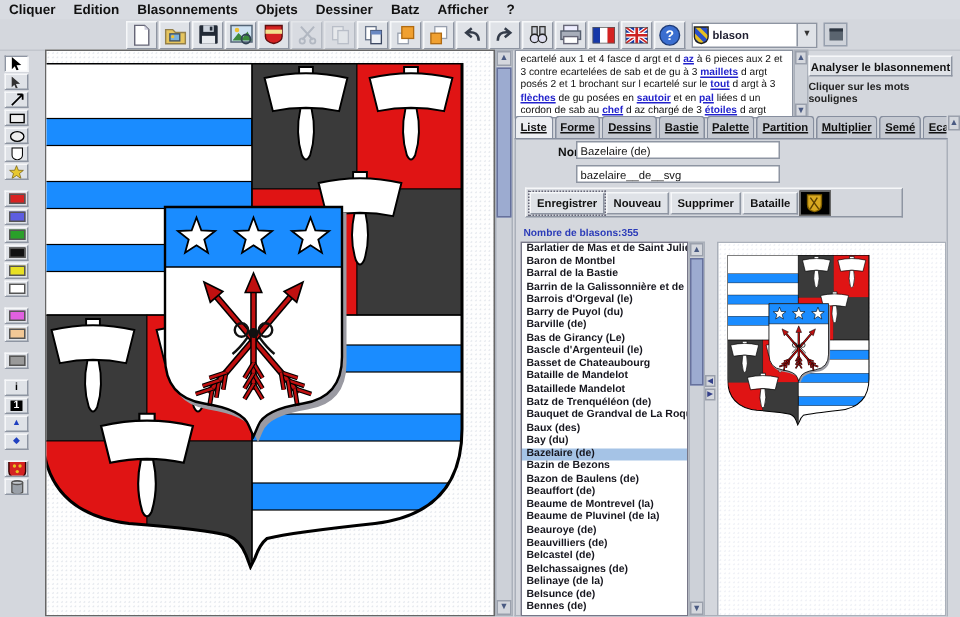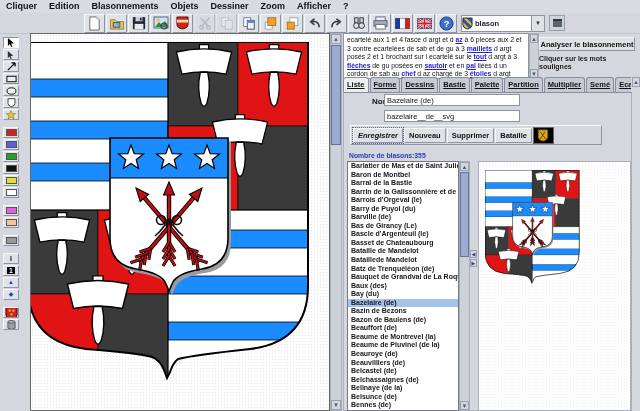--- a/index.html
+++ b/index.html
@@ -46,21 +46,21 @@
   #tabs { left:343px; top:77px; width:288px; height:15px; display:flex; overflow:hidden; }
   .tab { font:bold 7.5px "Liberation Sans",sans-serif; color:#111; background:#c6cad2; border:1px solid #868e9e; border-bottom:none; border-radius:3px 3px 0 0; padding:2px 3px 0 3px; margin-right:1px; white-space:nowrap;text-decoration:underline; }
   .tab.sel { background:#eceef2; }
   #panel-scroll-up { left:632px; top:77px; width:8px; height:10px; }
 
   #content-panel { left:343px; top:92px; width:289px; height:319px; background:#d4d7dd; border:1px solid #aab0ba; border-top:1px solid #868e9e; }
   .form-label { font:bold 8px "Liberation Sans",sans-serif; color:#111;margin-left:18px; }
   .tfield { background:#fff; border:1px solid #8e95a2; font:7.5px "Liberation Sans",sans-serif; color:#111; padding:1px 2px; }
   #btn-row { left:350px; top:125px; width:252px; height:20px; border:1px solid; border-color:#f6f7f9 #8e95a2 #8e95a2 #f6f7f9; display:flex; align-items:center; padding:1px 2px; }
   .form-btn { height:15px; background:#dfe2e7; border:1px solid; border-color:#f6f7f9 #8e95a2 #8e95a2 #f6f7f9; font:bold 7.5px "Liberation Sans",sans-serif; color:#111; padding:0 4px; margin-right:1px; display:flex; align-items:center; }
-  .form-btn.focused { outline:1px dotted #667;font-style:italic; }
+  .form-btn.focused { outline:1px dotted #667; }
   #shield-btn { width:21px; height:17px; background:#000; border:1px solid #666; display:flex; align-items:center; justify-content:center; }
 
   #count-label { left:349px; top:152px; font:bold 6.8px "Liberation Sans",sans-serif; color:#2b3bb8; }
   #list { left:347px; top:161px; width:112px; height:250px; background:#fff; border:1px solid #778; overflow:hidden; }
   .row { height:8.55px; line-height:8.6px; font:bold 7px "Liberation Sans",sans-serif; color:#16161e; padding-left:3px; white-space:nowrap; overflow:hidden; }
   .row.sel { background:#a5c3e6; }
 
   #preview { left:478px; top:161px; width:153px; height:250px; background:#fff; border:1px solid #aab0ba;
              background-image:radial-gradient(#eceef4 0.6px, transparent 0.6px); background-size:3px 3px; }
   #arms-small { position:absolute; left:6px; top:8px; }
@@ -69,21 +69,21 @@
 </style>
 </head>
 <body>
 
 <div id="menubar" class="abs">
     <span class="menu-item">Cliquer</span>
     <span class="menu-item">Edition</span>
     <span class="menu-item">Blasonnements</span>
     <span class="menu-item">Objets</span>
     <span class="menu-item">Dessiner</span>
-    <span class="menu-item">Zoom</span>
+    <span class="menu-item">Batz</span>
     <span class="menu-item">Afficher</span>
     <span class="menu-item">?</span>
   </div>
 
 <div id="toolbar" class="abs">
   <span id="tb-icons" style="display:flex;">
       <div class="tb-btn">
         <svg width="15" height="15" viewBox="0 0 16 16">
           <path d="M3,1 h7 l3,3 v11 h-10 z" fill="#fff" stroke="#667"></path>
           <path d="M10,1 l3,3 h-3 z" fill="#ccd"></path>

